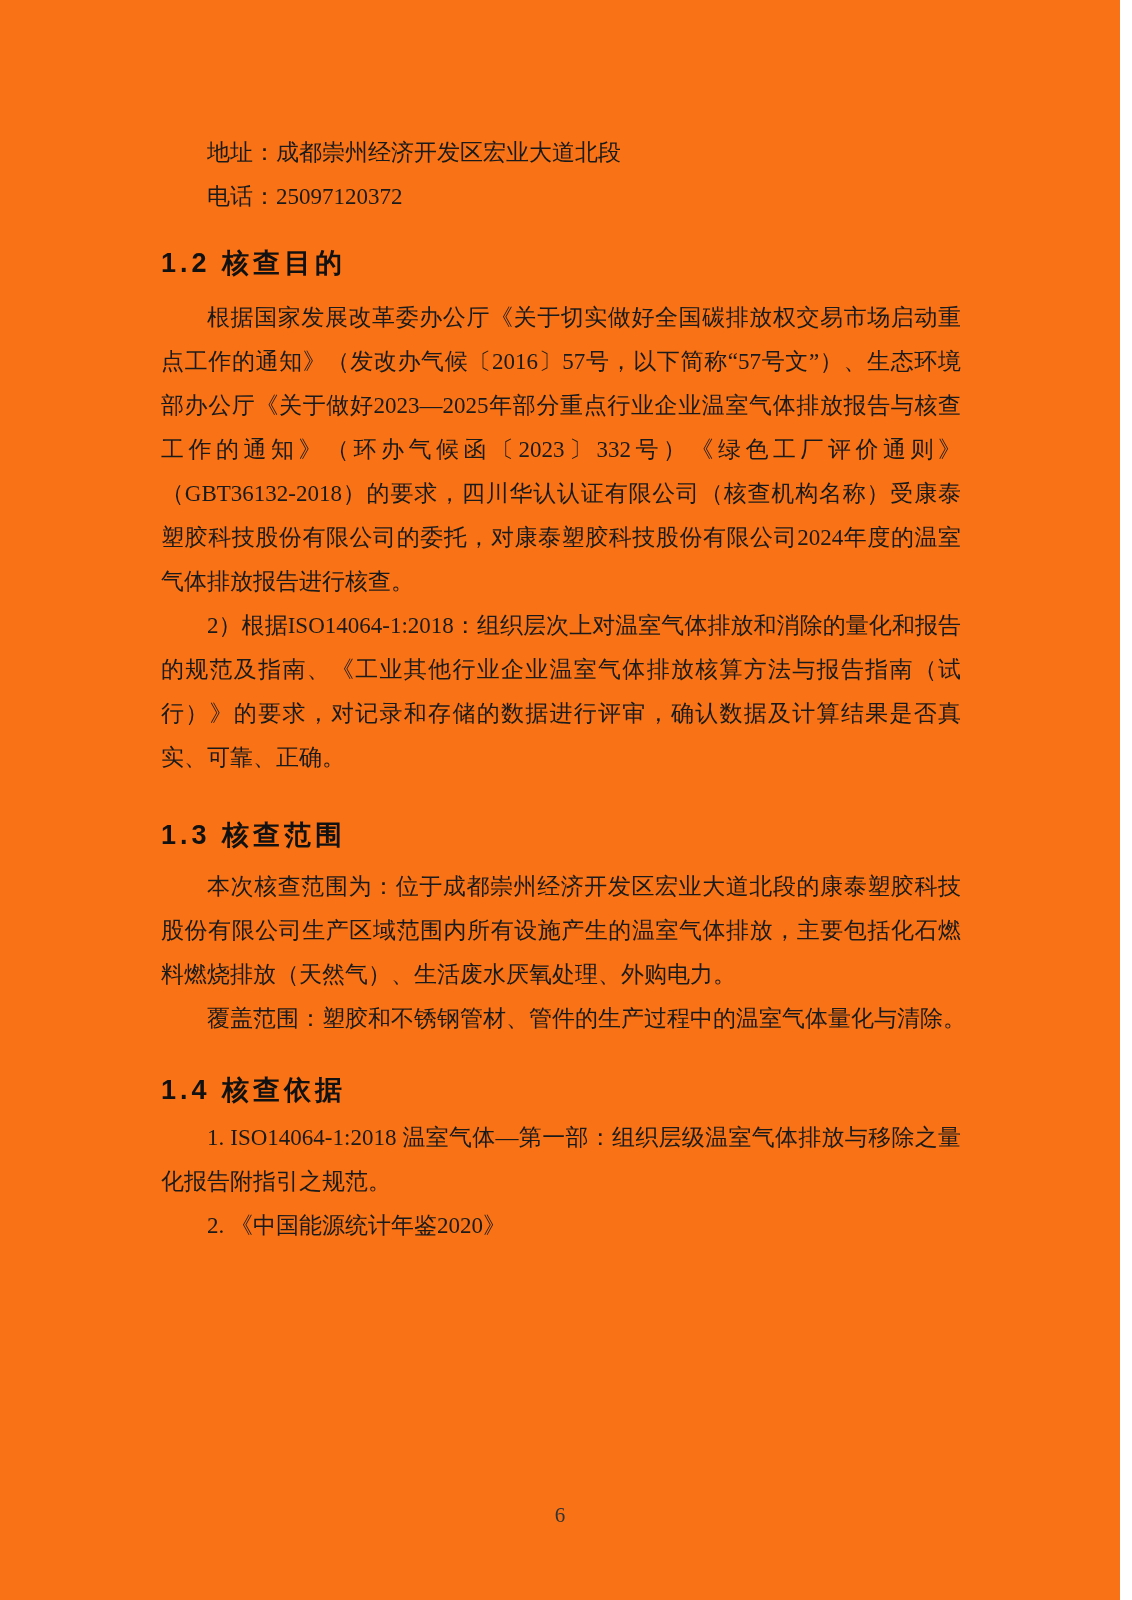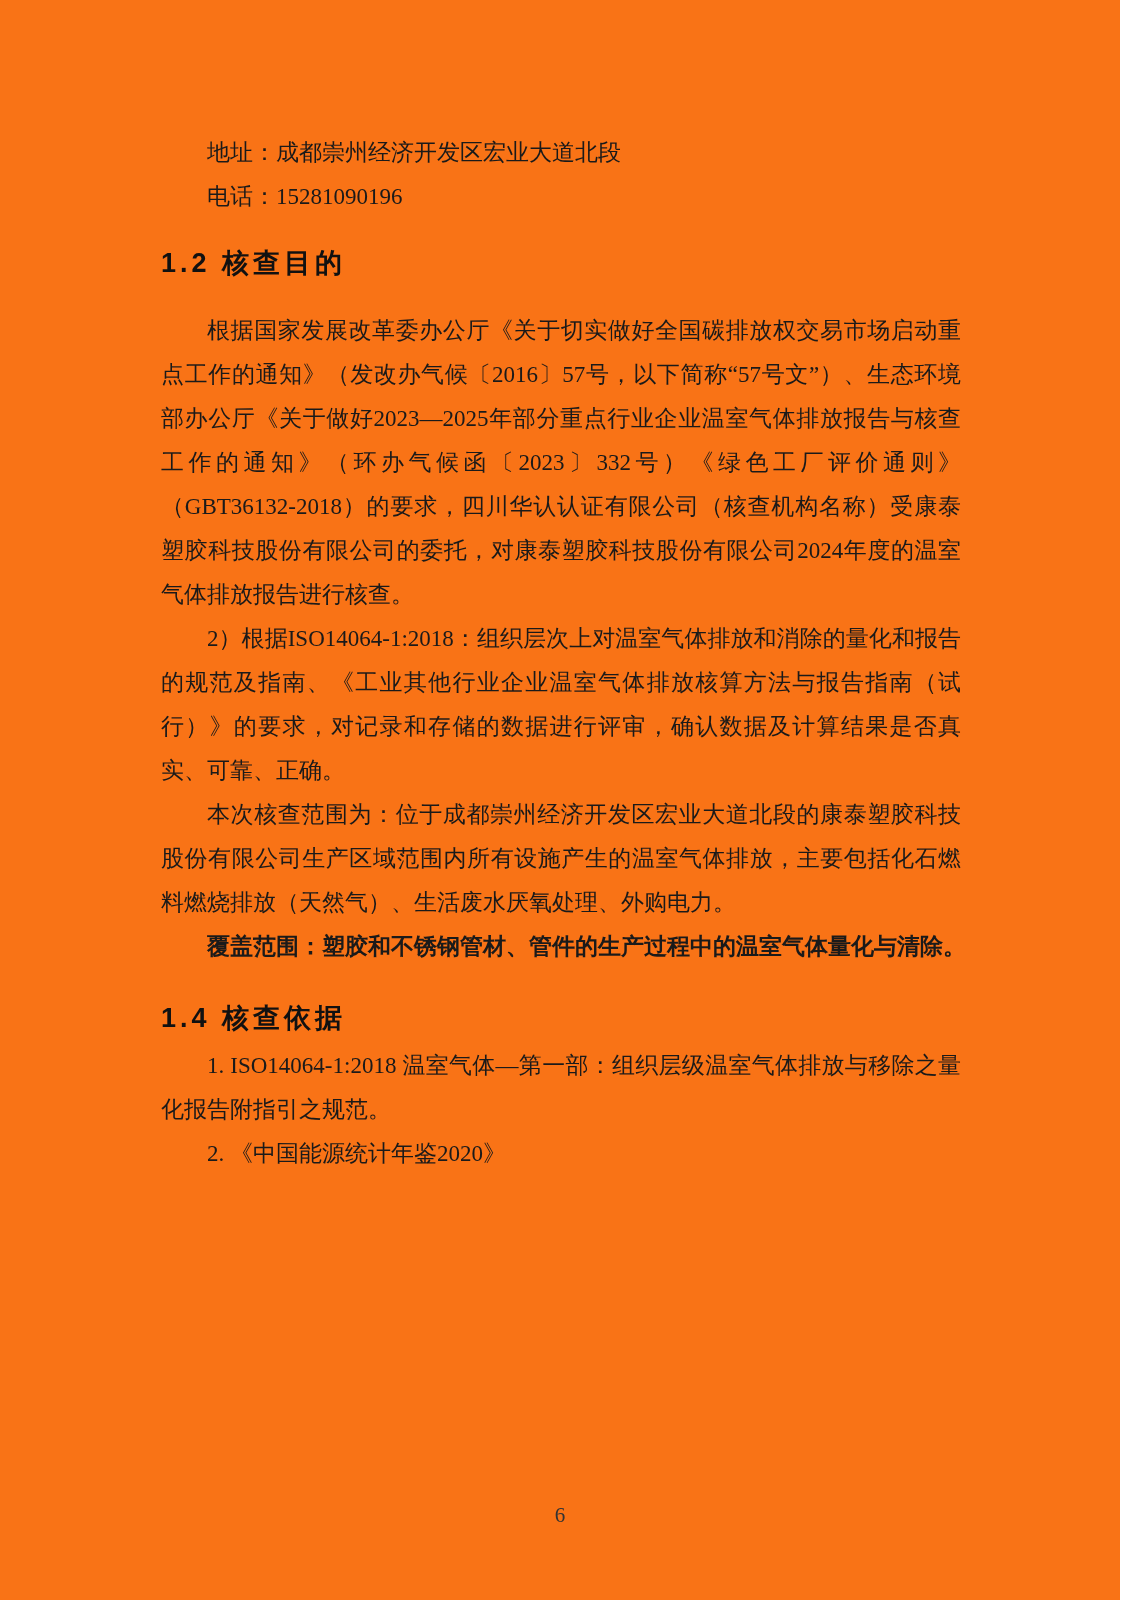--- a/index.html
+++ b/index.html
@@ -18,23 +18,23 @@
     padding-top: 131px;
   }
   .para {
     margin: 0;
     font-size: 23px;
     line-height: 44px;
     text-align: justify;
     text-justify: inter-ideograph;
   }
   .indent { text-indent: 2em; }
-  .oneline { white-space: nowrap; text-align: left; font-weight: bold; }
+  .oneline { white-space: nowrap; text-align: left; }
   .heading {
-    margin: 22px 0 24px 0;
+    margin: 22px 0 11px 0;
     font-family: "Liberation Sans", "DejaVu Sans", sans-serif;
     font-weight: 700;
     font-size: 27px;
     line-height: 44px;
     letter-spacing: 4px;
     color: #111111;
   }
   .heading-13 { margin: 33px 0 8px 0; }
   .heading-14 { margin: 27px 0 4px 0; }
   .page-footer {
@@ -48,26 +48,27 @@
     color: #333333;
   }
 </style>
 </head>
 <body>
 
 <div class="page">
   <div class="content">
 
     <p class="para indent">地址：成都崇州经济开发区宏业大道北段</p>
-    <p class="para indent">电话：15281090196</p>
+    <p class="para indent">电话：25097120372</p>
 
     <h2 class="heading">1.2 核查目的</h2>
     <p class="para indent">根据国家发展改革委办公厅《关于切实做好全国碳排放权交易市场启动重点工作的通知》（发改办气候〔2016〕57号，以下简称“57号文”）、生态环境部办公厅《关于做好2023—2025年部分重点行业企业温室气体排放报告与核查工作的通知》（环办气候函〔2023〕332号）《绿色工厂评价通则》（GBT36132-2018）的要求，四川华认认证有限公司（核查机构名称）受康泰塑胶科技股份有限公司的委托，对康泰塑胶科技股份有限公司2024年度的温室气体排放报告进行核查。</p>
     <p class="para indent">2）根据ISO14064-1:2018：组织层次上对温室气体排放和消除的量化和报告的规范及指南、《工业其他行业企业温室气体排放核算方法与报告指南（试行）》的要求，对记录和存储的数据进行评审，确认数据及计算结果是否真实、可靠、正确。</p>
 
+    <h2 class="heading heading-13">1.3 核查范围</h2>
     <p class="para indent">本次核查范围为：位于成都崇州经济开发区宏业大道北段的康泰塑胶科技股份有限公司生产区域范围内所有设施产生的温室气体排放，主要包括化石燃料燃烧排放（天然气）、生活废水厌氧处理、外购电力。</p>
     <p class="para indent oneline">覆盖范围：塑胶和不锈钢管材、管件的生产过程中的温室气体量化与清除。</p>
 
     <h2 class="heading heading-14">1.4 核查依据</h2>
     <p class="para indent">1. ISO14064-1:2018 温室气体—第一部：组织层级温室气体排放与移除之量化报告附指引之规范。</p>
     <p class="para indent">2. 《中国能源统计年鉴2020》</p>
 
   </div>
 
   <div class="page-footer">6</div>

